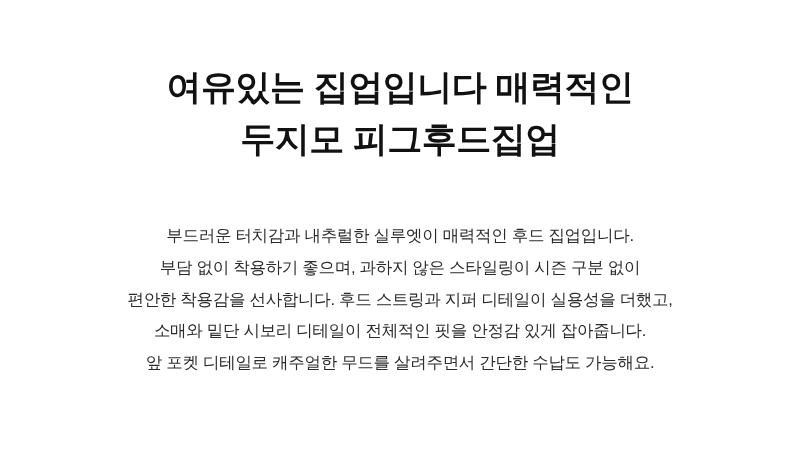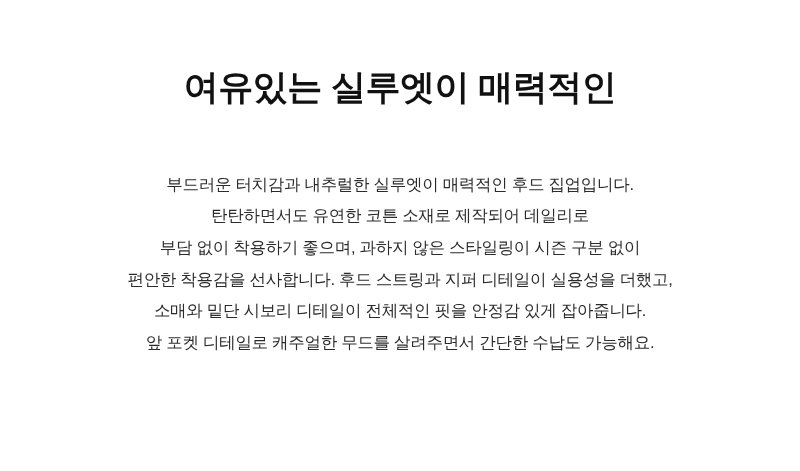--- a/index.html
+++ b/index.html
@@ -47,26 +47,26 @@
     display: block;
     white-space: nowrap;
   }
 </style>
 </head>
 <body>
 
 <div class="page">
 
   <h1 class="headline">
-    <span class="line">여유있는 실루엣이 매력적인</span>
+    <span class="line">여유있는 집업입니다 매력적인</span>
+    <span class="line">두지모 피그후드집업</span>
   </h1>
 
   <div class="body-copy">
     <span class="line">부드러운 터치감과 내추럴한 실루엣이 매력적인 후드 집업입니다.</span>
-    <span class="line">탄탄하면서도 유연한 코튼 소재로 제작되어 데일리로</span>
     <span class="line">부담 없이 착용하기 좋으며, 과하지 않은 스타일링이 시즌 구분 없이</span>
     <span class="line">편안한 착용감을 선사합니다. 후드 스트링과 지퍼 디테일이 실용성을 더했고,</span>
     <span class="line">소매와 밑단 시보리 디테일이 전체적인 핏을 안정감 있게 잡아줍니다.</span>
     <span class="line">앞 포켓 디테일로 캐주얼한 무드를 살려주면서 간단한 수납도 가능해요.</span>
 
   </div>
 
 </div>
 
 </body></html>

